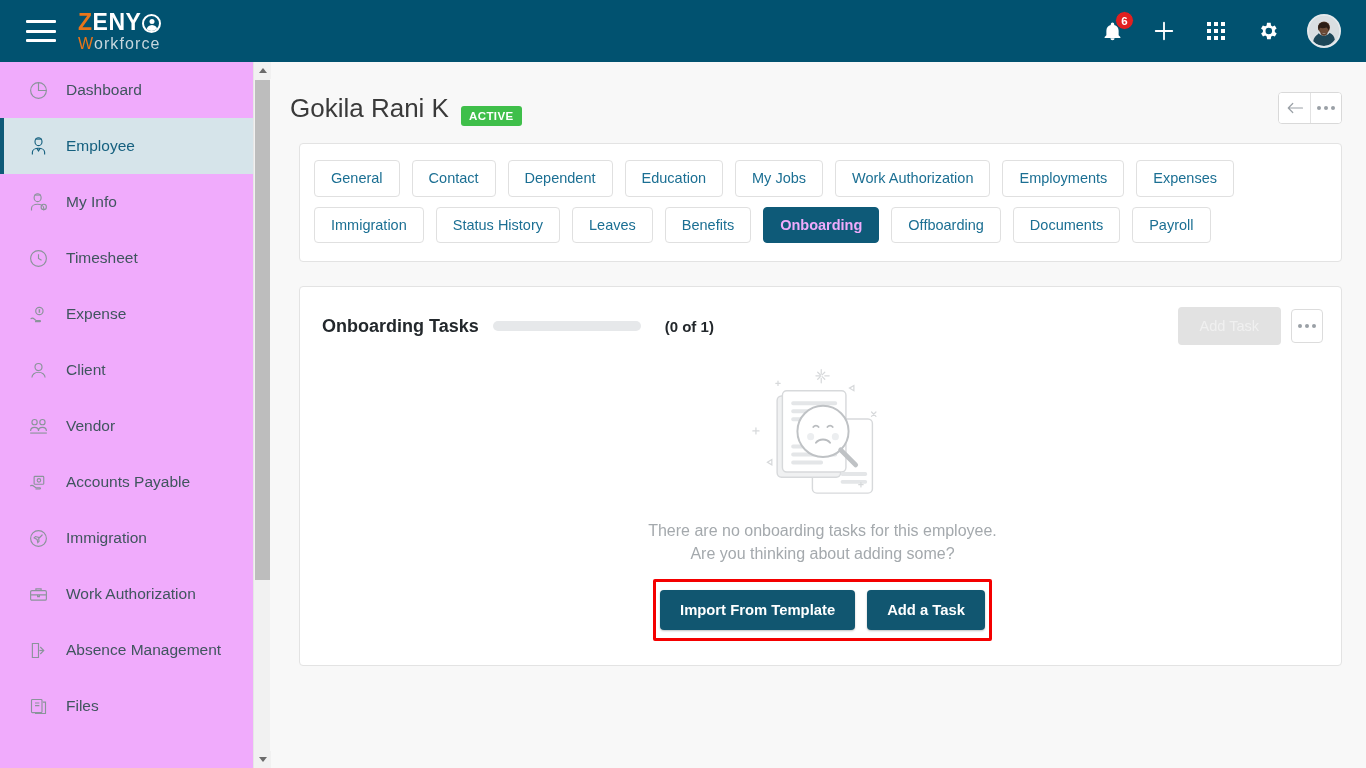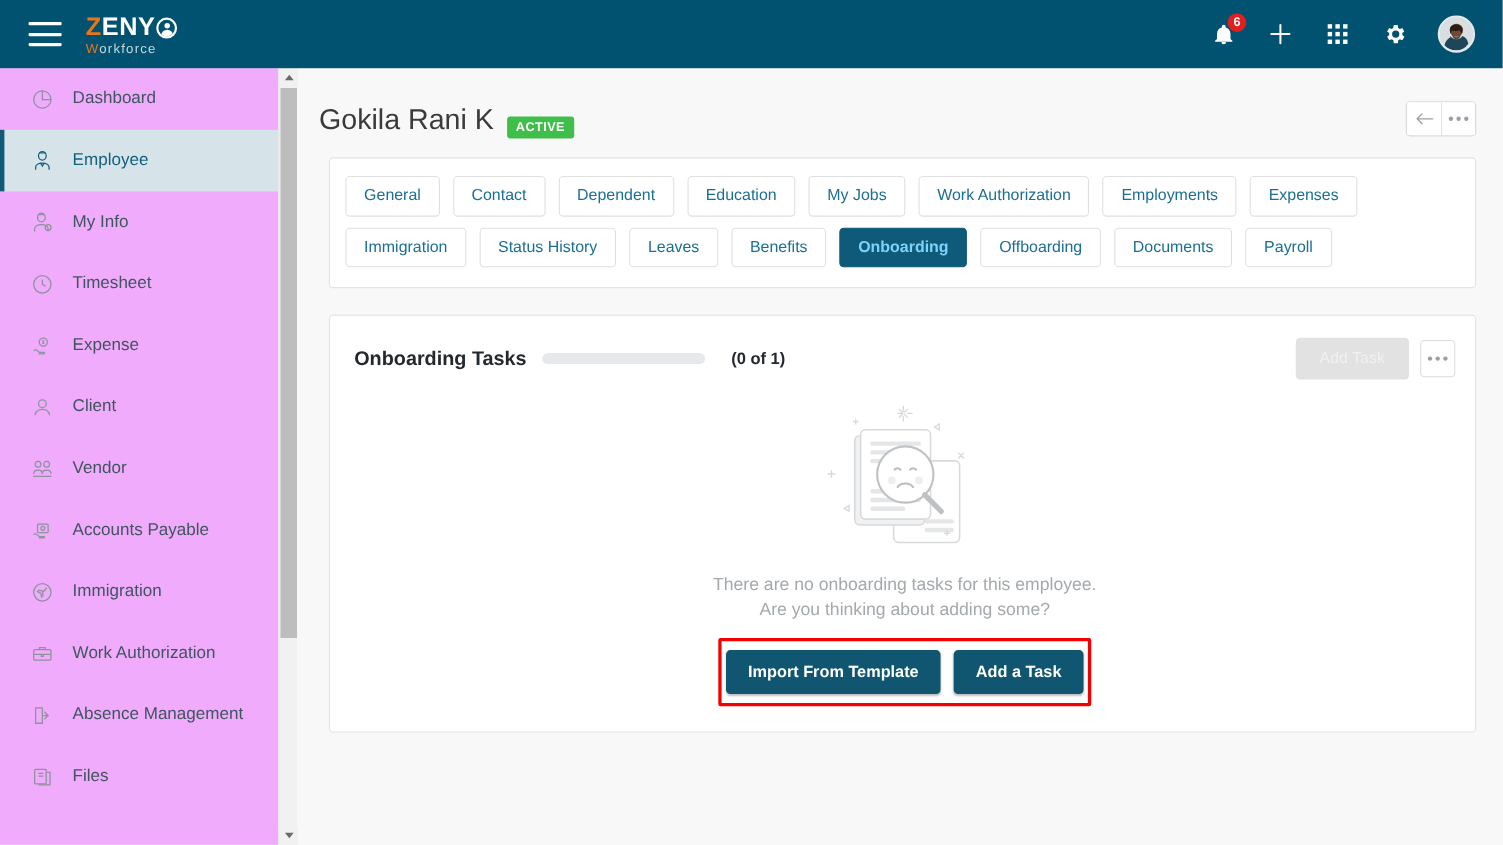--- a/index.html
+++ b/index.html
@@ -40,21 +40,21 @@
     overflow: hidden;
   }
   .logo-badge::before {
     content: ""; position: absolute; top: 3px; left: 50%; transform: translateX(-50%);
     width: 5px; height: 5px; border-radius: 50%; background: #ffffff;
   }
   .logo-badge::after {
     content: ""; position: absolute; bottom: -1px; left: 50%; transform: translateX(-50%);
     width: 11px; height: 7px; border-radius: 6px 6px 0 0; background: #ffffff;
   }
-  .logo-row2 { font-size: 12px; letter-spacing: 1.1px; margin-top: 2px; }
+  .logo-row2 { font-size: 16px; letter-spacing: 1.1px; margin-top: 2px; }
   .logo-w { color: #e8751a; }
   .logo-orkforce { color: #c6d6dd; }
 
   #topbar-right {
     margin-left: auto; display: flex; align-items: center;
     gap: 26px; margin-right: 25px;
   }
   .top-icon {
     position: relative; width: 26px; height: 26px;
     display: flex; align-items: center; justify-content: center;
@@ -158,21 +158,21 @@
     margin: 0 24px 0 28px;
   }
   #tabs-card { margin-top: 19px; padding: 16px 14px 18px 14px; }
   #tabs { display: flex; flex-wrap: wrap; gap: 10px 12px; }
   .tab {
     border: 1px solid #e0e0e0; border-radius: 4px; background: #fff;
     color: #1b6f93; font-size: 14.5px;
     padding: 9px 16px; cursor: pointer; white-space: nowrap;
     line-height: 1.15;
   }
-  .tab.active { background: #0e5a78; border-color: #0e5a78; color: #7dd3fc; font-weight: bold; }
+  .tab.active { background: #0e5a78; border-color: #0e5a78; color: #f0abfc; font-weight: bold; }
 
   #tasks-card { margin-top: 24px; padding: 20px 18px 26px 22px; height: 380px; }
   #tasks-head { display: flex; align-items: center; }
   #tasks-title { font-size: 18px; font-weight: bold; color: #23282c; }
   #progress-bar {
     width: 148px; height: 10px; background: #e6e8ea; border-radius: 5px;
     margin-left: 14px;
   }
   #progress-count { margin-left: 24px; font-size: 15px; font-weight: bold; color: #23282c; }
   #tasks-head-actions { margin-left: auto; display: flex; align-items: center; gap: 10px; }

